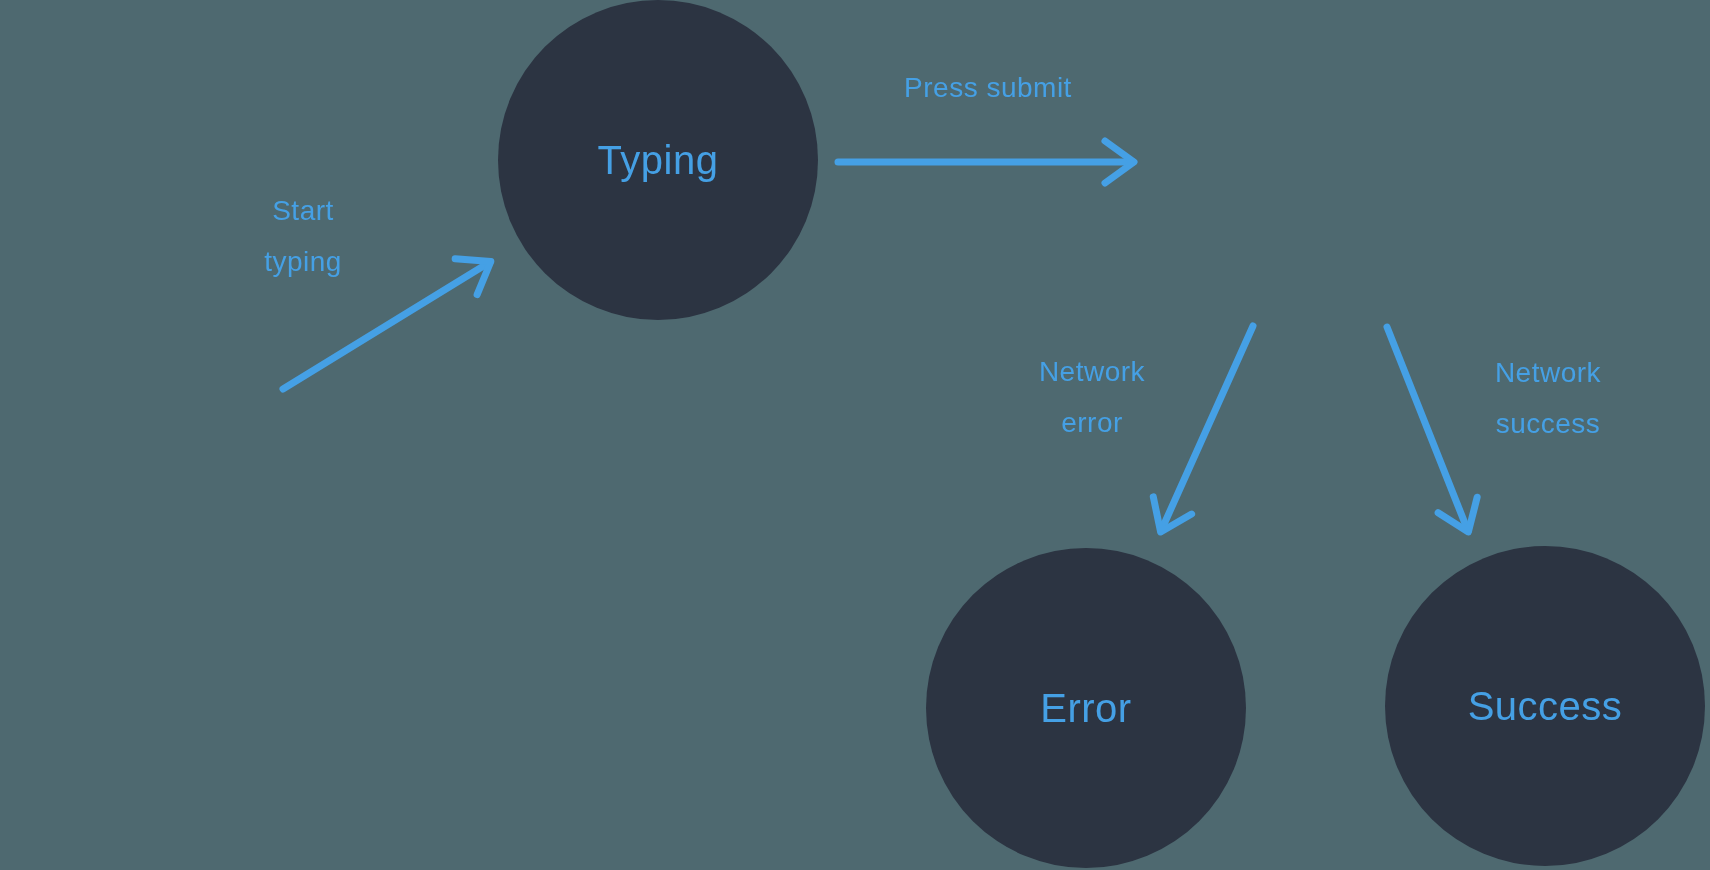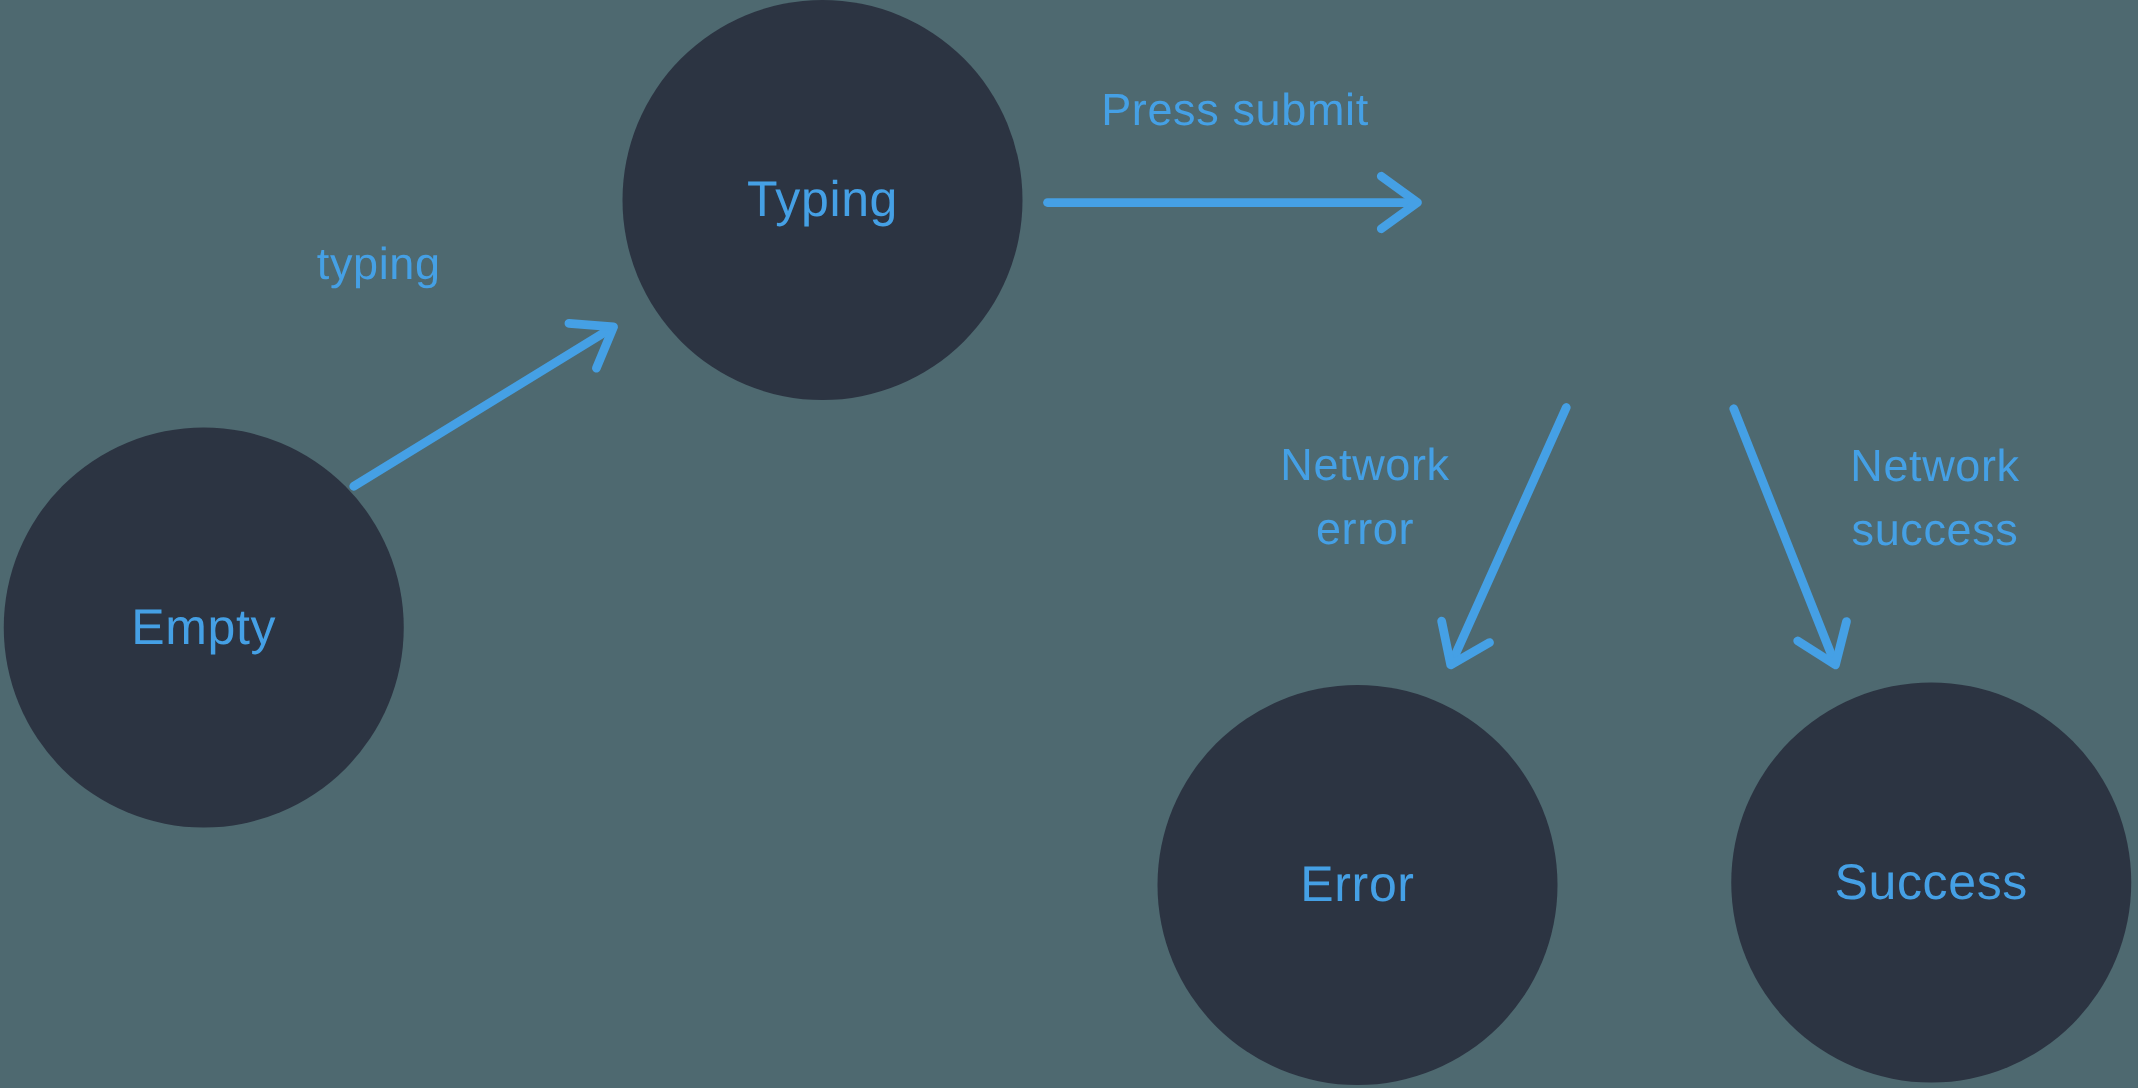--- a/index.html
+++ b/index.html
@@ -46,21 +46,21 @@
   }
   .node-empty      { left: 3px;    top: 342px; }
   .node-typing     { left: 498px;  top: 0px;   }
   .node-submitting { left: 1167px; top: 3px;   }
   .node-error      { left: 926px;  top: 548px; }
   .node-success    { left: 1385px; top: 546px; }
 
   .edge-label {
     position: absolute;
     color: #45A0E5;
-    font-size: 36px;
+    font-size: 28px;
     letter-spacing: 0.5px;
     line-height: 51px;
     text-align: center;
   }
   .edge-label .line { display: block; }
   .label-start-typing    { left: 183px;  top: 185px; width: 240px; }
   .label-press-submit    { left: 828px;  top: 62px;  width: 320px; }
   .label-network-error   { left: 962px;  top: 346px; width: 260px; }
   .label-network-success { left: 1418px; top: 347px; width: 260px; }
 </style>
@@ -74,38 +74,36 @@
       <marker id="arrowhead" viewBox="0 0 60 60" markerWidth="60" markerHeight="60" refX="47" refY="30" orient="auto" markerUnits="userSpaceOnUse">
         <polyline points="19,9 48,30 19,51" fill="none" stroke="#45A0E5" stroke-width="7" stroke-linecap="round" stroke-linejoin="round"></polyline>
       </marker>
     </defs>
     <path class="edge-line" d="M283 389 L490 262" marker-end="url(#arrowhead)"></path>
     <path class="edge-line" d="M838 162 L1133 162" marker-end="url(#arrowhead)"></path>
     <path class="edge-line" d="M1253 326 L1161 531" marker-end="url(#arrowhead)"></path>
     <path class="edge-line" d="M1387 327 L1468 531" marker-end="url(#arrowhead)"></path>
   </svg>
 
-  <div class="node node-empty">
-    <span class="node-label">Empty</span>
-  </div>
 
   <div class="node node-typing">
     <span class="node-label">Typing</span>
   </div>
 
 
   <div class="node node-error">
     <span class="node-label">Error</span>
   </div>
 
   <div class="node node-success">
     <span class="node-label">Success</span>
   </div>
 
   <div class="edge-label label-start-typing">
+    <span class="line">Start</span>
     <span class="line">typing</span>
   </div>
 
   <div class="edge-label label-press-submit">
     <span class="line">Press submit</span>
   </div>
 
   <div class="edge-label label-network-error">
     <span class="line">Network</span>
     <span class="line">error</span>

